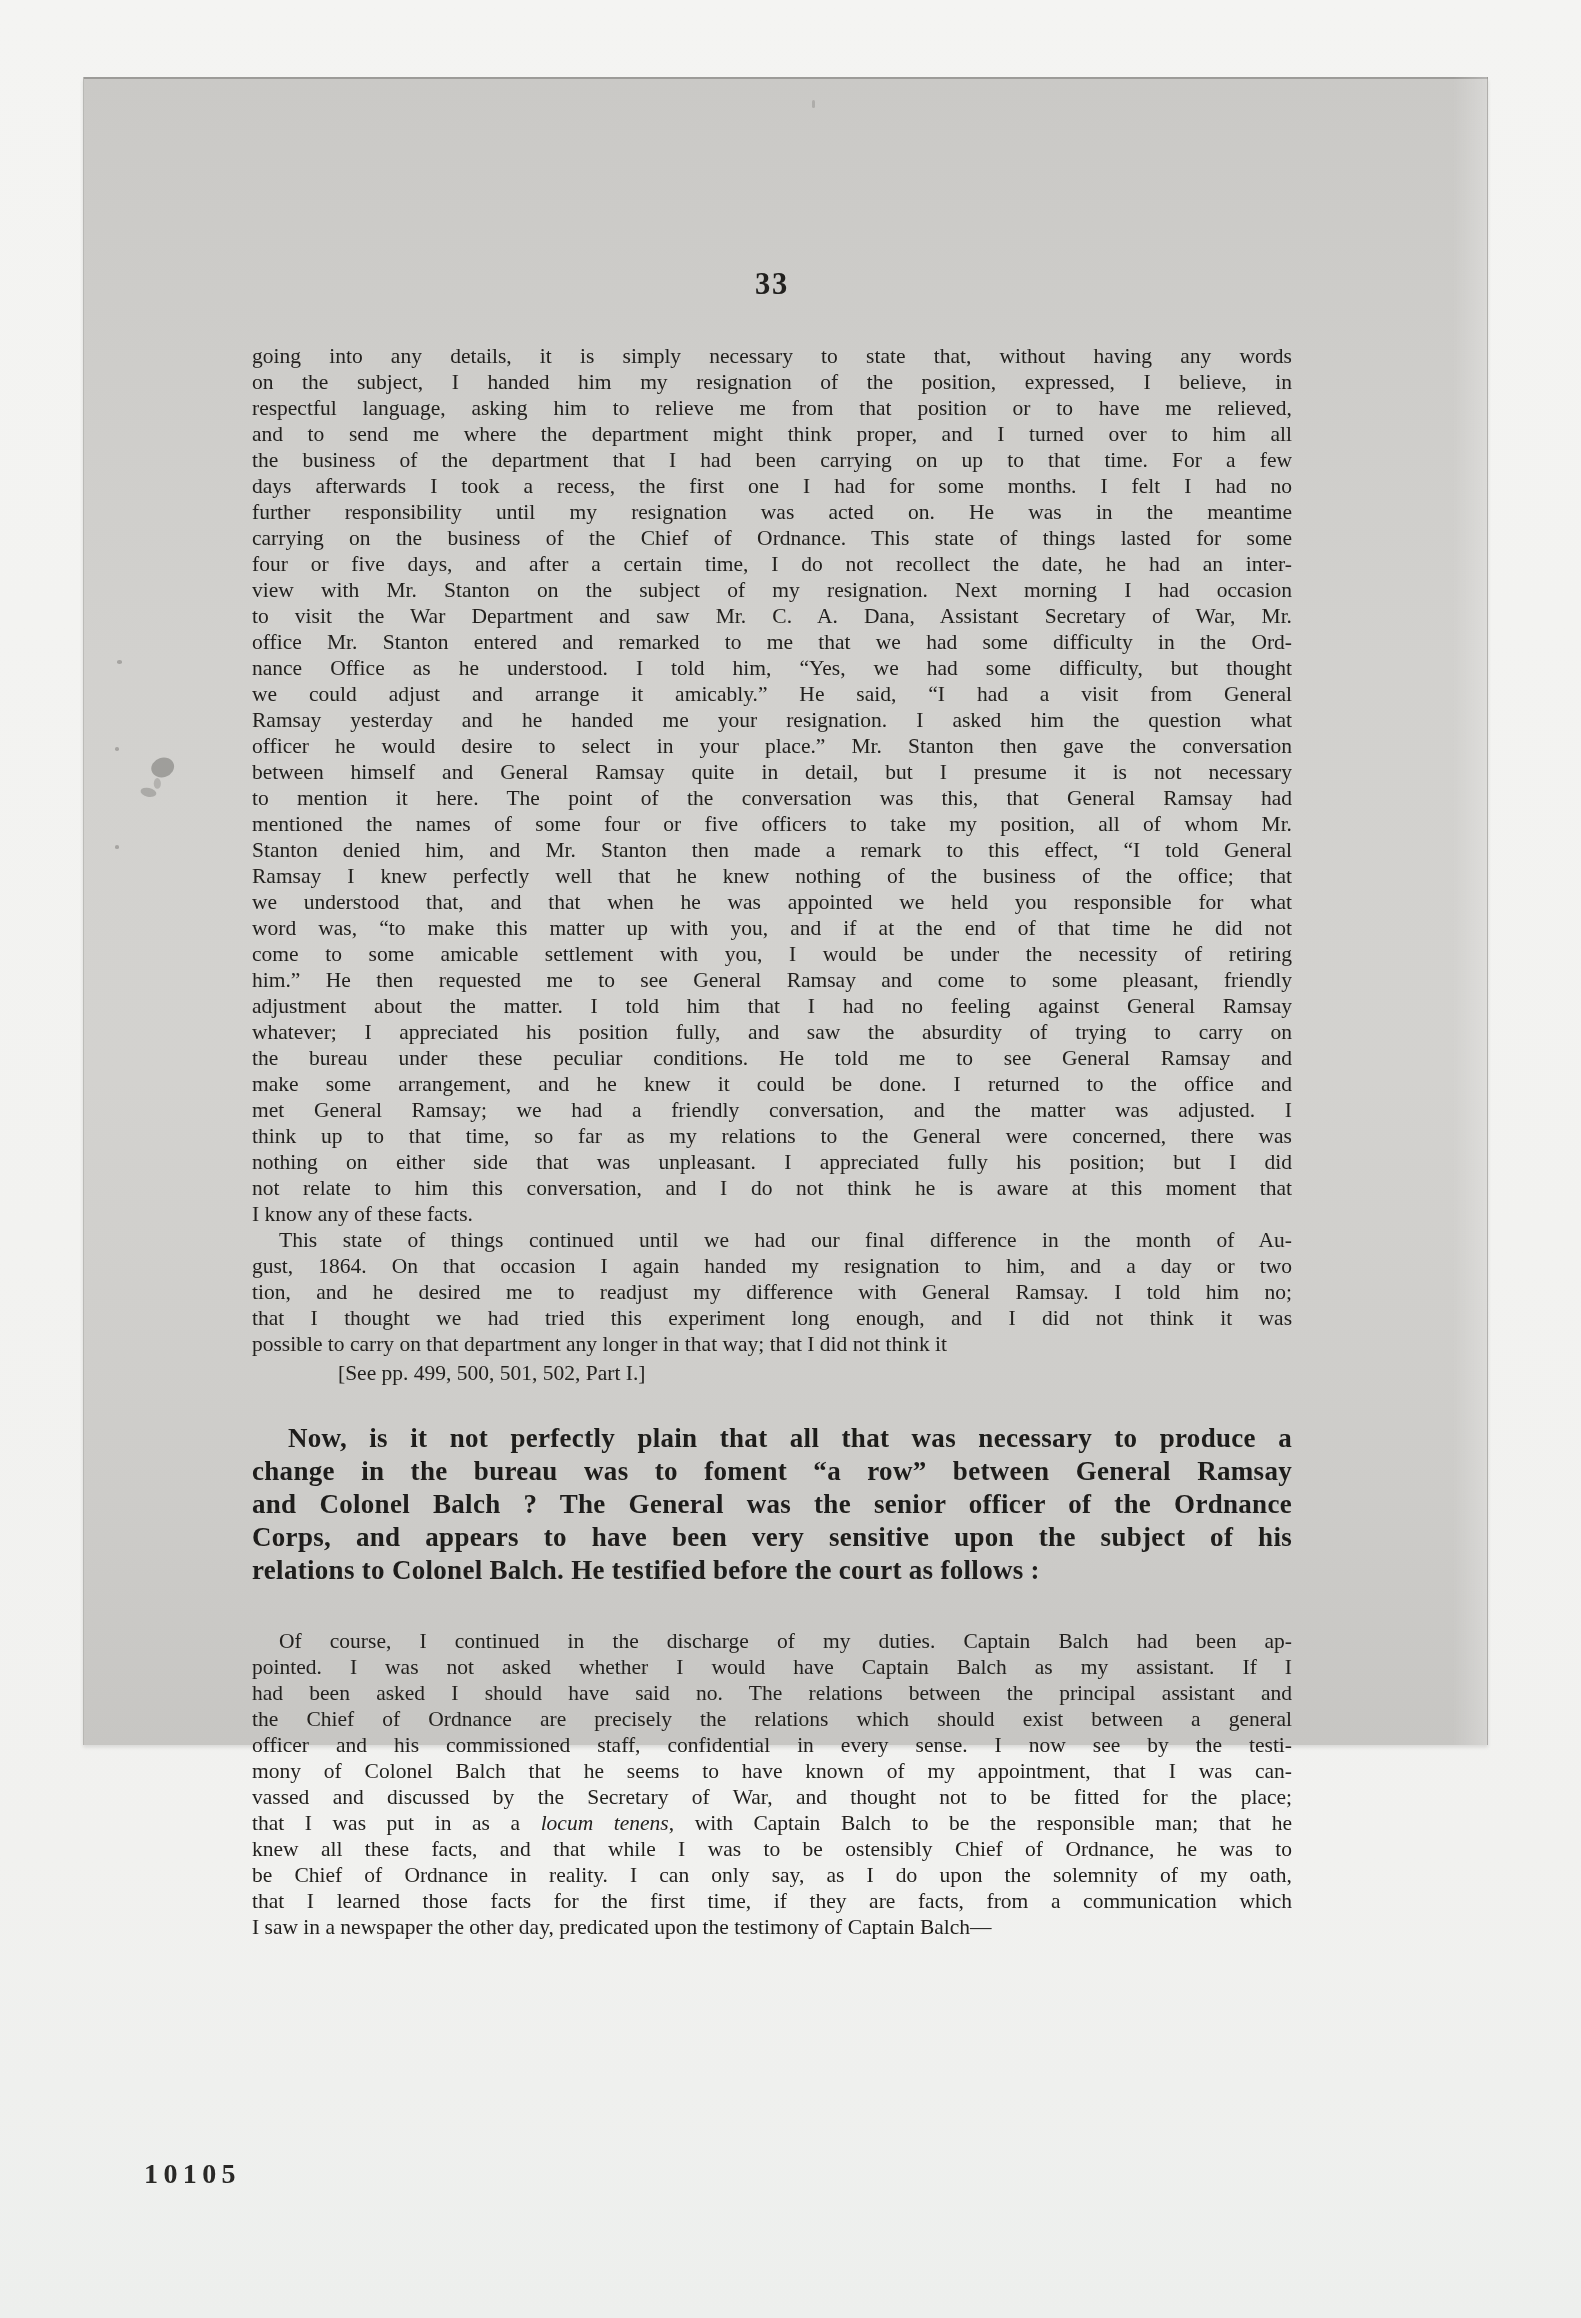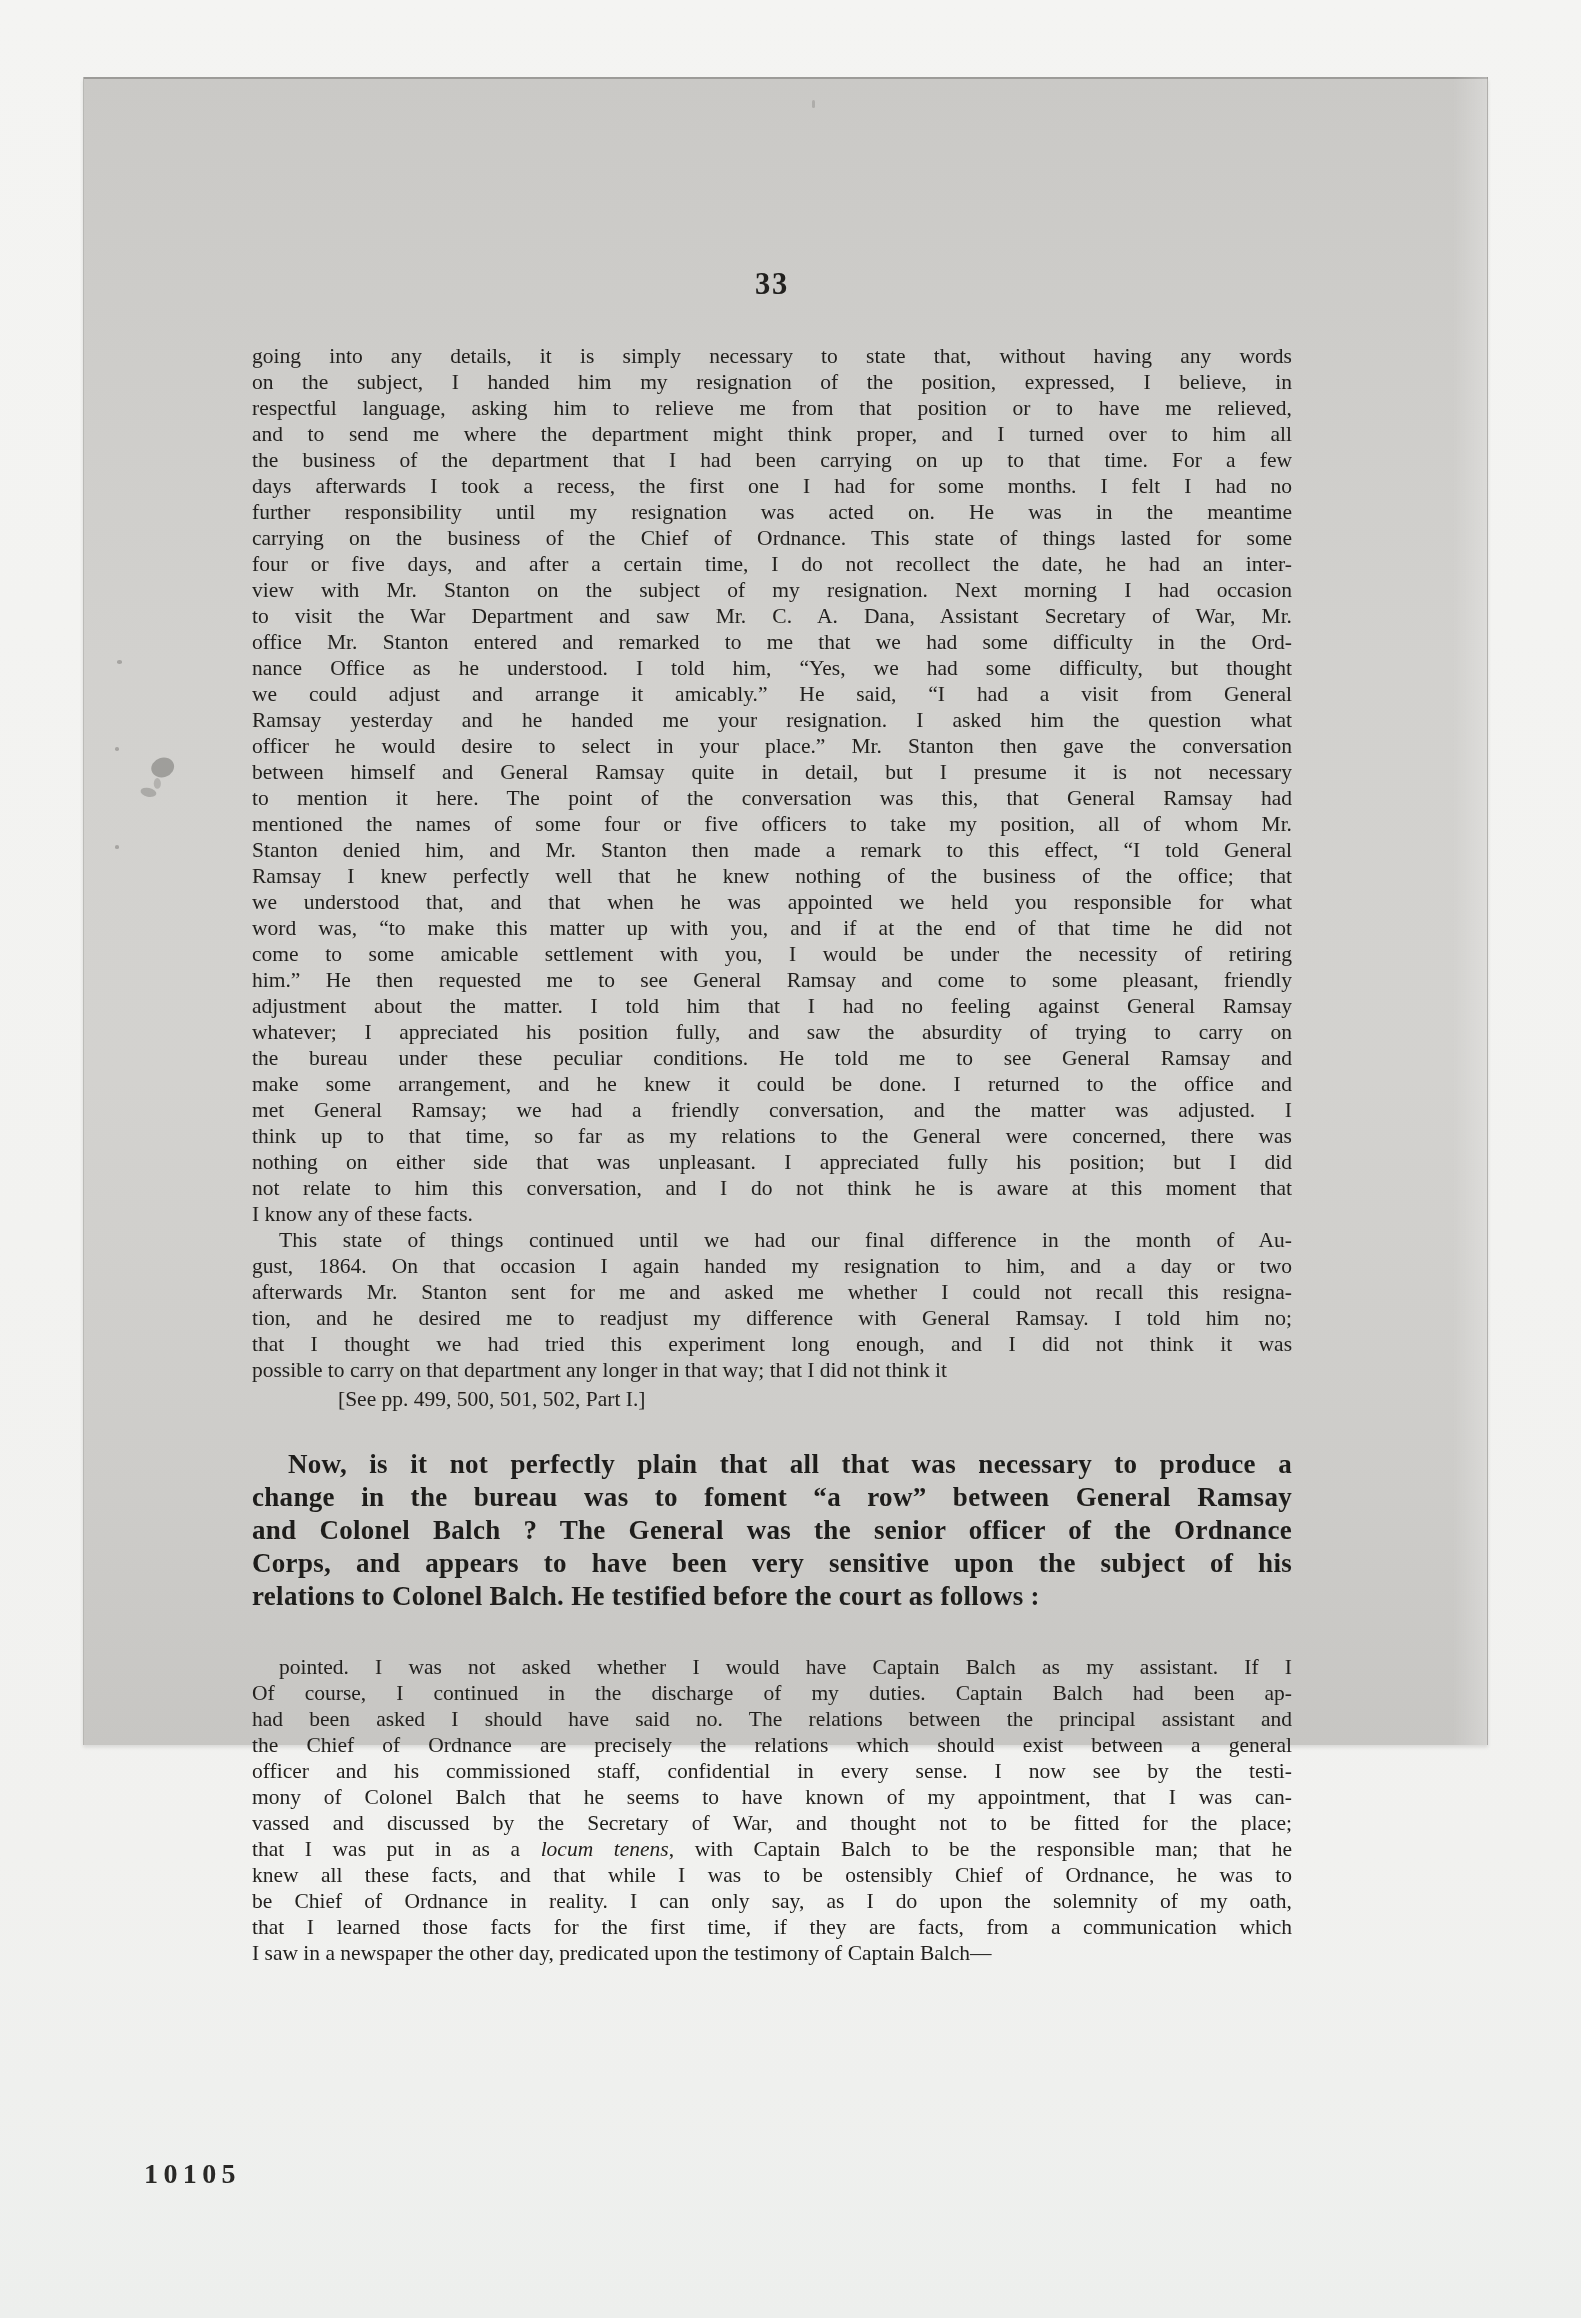--- a/index.html
+++ b/index.html
@@ -157,39 +157,38 @@
           <div class="jline">met General Ramsay; we had a friendly conversation, and the matter was adjusted.  I</div>
           <div class="jline">think up to that time, so far as my relations to the General were concerned, there was</div>
           <div class="jline">nothing on either side that was unpleasant.  I appreciated fully his position; but I did</div>
           <div class="jline">not relate to him this conversation, and I do not think he is aware at this moment that</div>
           <div class="jline">I know any of these facts.</div>
         </div>
 
       <div class="block body-text indent-first">
           <div class="jline">This state of things continued until we had our final difference in the month of Au-</div>
           <div class="jline">gust, 1864.  On that occasion I again handed my resignation to him, and a day or two</div>
-          <div class="jline">afterwards Mr. Stanton sent for me and asked me whether I could not recall this resigna-</div>
           <div class="jline">tion, and he desired me to readjust my difference with General Ramsay.  I told him no;</div>
           <div class="jline">that I thought we had tried this experiment long enough, and I did not think it was</div>
           <div class="jline">possible to carry on that department any longer in that way; that I did not think it</div>
         </div>
 
       <div class="citation">[See pp. 499, 500, 501, 502, Part I.]</div>
 
       <div class="block commentary">
           <div class="jline">Now, is it not perfectly plain that all that was necessary to produce a</div>
           <div class="jline">change in the bureau was to foment “a row” between General Ramsay</div>
           <div class="jline">and Colonel Balch ?  The General was the senior officer of the Ordnance</div>
           <div class="jline">Corps, and appears to have been very sensitive upon the subject of his</div>
           <div class="jline">relations to Colonel Balch.  He testified before the court as follows :</div>
         </div>
 
       <div class="block body-text indent-first gap-top">
+          <div class="jline">Of course, I continued in the discharge of my duties.  Captain Balch had been ap-</div>
           <div class="jline">pointed.  I was not asked whether I would have Captain Balch as my assistant.  If I</div>
-          <div class="jline">Of course, I continued in the discharge of my duties.  Captain Balch had been ap-</div>
           <div class="jline">had been asked I should have said no.  The relations between the principal assistant and</div>
           <div class="jline">the Chief of Ordnance are precisely the relations which should exist between a general</div>
           <div class="jline">officer and his commissioned staff, confidential in every sense.  I now see by the testi-</div>
           <div class="jline">mony of Colonel Balch that he seems to have known of my appointment, that I was can-</div>
           <div class="jline">vassed and discussed by the Secretary of War, and thought not to be fitted for the place;</div>
           <div class="jline">that I was put in as a <i>locum tenens</i>, with Captain Balch to be the responsible man; that he</div>
           <div class="jline">knew all these facts, and that while I was to be ostensibly Chief of Ordnance, he was to</div>
           <div class="jline">be Chief of Ordnance in reality.  I can only say, as I do upon the solemnity of my oath,</div>
           <div class="jline">that I learned those facts for the first time, if they are facts, from a communication which</div>
           <div class="jline">I saw in a newspaper the other day, predicated upon the testimony of Captain Balch—</div>

